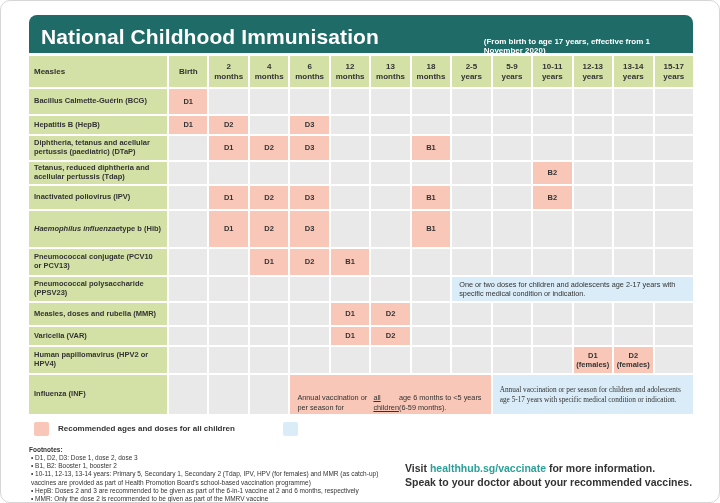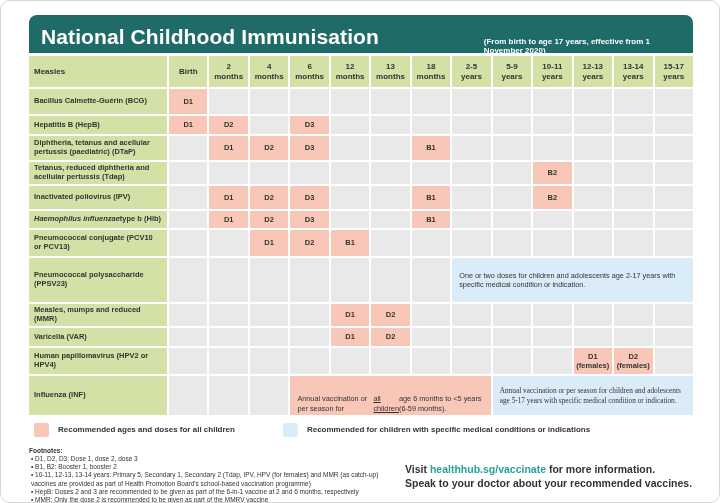--- a/index.html
+++ b/index.html
@@ -173,21 +173,21 @@
           <div class="cell data-cell" style="grid-column: 6;"></div>
           <div class="cell data-cell" style="grid-column: 7;"></div>
           <div class="cell data-cell pink" style="grid-column: 8;">B1</div>
           <div class="cell data-cell" style="grid-column: 9;"></div>
           <div class="cell data-cell" style="grid-column: 10;"></div>
           <div class="cell data-cell pink" style="grid-column: 11;">B2</div>
           <div class="cell data-cell" style="grid-column: 12;"></div>
           <div class="cell data-cell" style="grid-column: 13;"></div>
           <div class="cell data-cell" style="grid-column: 14;"></div>
         </div>
-        <div class="t-row" style="height: 17px;">
+        <div class="t-row" style="height: 36px;">
           <div class="cell label-cell"><i>Haemophilus influenzae</i> type b (Hib)</div>
           <div class="cell data-cell" style="grid-column: 2;"></div>
           <div class="cell data-cell pink" style="grid-column: 3;">D1</div>
           <div class="cell data-cell pink" style="grid-column: 4;">D2</div>
           <div class="cell data-cell pink" style="grid-column: 5;">D3</div>
           <div class="cell data-cell" style="grid-column: 6;"></div>
           <div class="cell data-cell" style="grid-column: 7;"></div>
           <div class="cell data-cell pink" style="grid-column: 8;">B1</div>
           <div class="cell data-cell" style="grid-column: 9;"></div>
           <div class="cell data-cell" style="grid-column: 10;"></div>
@@ -205,33 +205,33 @@
           <div class="cell data-cell pink" style="grid-column: 6;">B1</div>
           <div class="cell data-cell" style="grid-column: 7;"></div>
           <div class="cell data-cell" style="grid-column: 8;"></div>
           <div class="cell data-cell" style="grid-column: 9;"></div>
           <div class="cell data-cell" style="grid-column: 10;"></div>
           <div class="cell data-cell" style="grid-column: 11;"></div>
           <div class="cell data-cell" style="grid-column: 12;"></div>
           <div class="cell data-cell" style="grid-column: 13;"></div>
           <div class="cell data-cell" style="grid-column: 14;"></div>
         </div>
-        <div class="t-row" style="height: 44px;">
+        <div class="t-row" style="height: 24px;">
           <div class="cell label-cell">Pneumococcal polysaccharide (PPSV23)</div>
           <div class="cell data-cell" style="grid-column: 2;"></div>
           <div class="cell data-cell" style="grid-column: 3;"></div>
           <div class="cell data-cell" style="grid-column: 4;"></div>
           <div class="cell data-cell" style="grid-column: 5;"></div>
           <div class="cell data-cell" style="grid-column: 6;"></div>
           <div class="cell data-cell" style="grid-column: 7;"></div>
           <div class="cell data-cell" style="grid-column: 8;"></div>
           <div class="cell note-cell blue" style="grid-column: 9 / span 6;">One or two doses for children and adolescents age 2-17 years with specific medical condition or indication.</div>
         </div>
         <div class="t-row" style="height: 22px;">
-          <div class="cell label-cell">Measles, mumps and reduced (MMR)</div>
+          <div class="cell label-cell">Measles, doses and rubella (MMR)</div>
           <div class="cell data-cell" style="grid-column: 2;"></div>
           <div class="cell data-cell" style="grid-column: 3;"></div>
           <div class="cell data-cell" style="grid-column: 4;"></div>
           <div class="cell data-cell" style="grid-column: 5;"></div>
           <div class="cell data-cell pink" style="grid-column: 6;">D1</div>
           <div class="cell data-cell pink" style="grid-column: 7;">D2</div>
           <div class="cell data-cell" style="grid-column: 8;"></div>
           <div class="cell data-cell" style="grid-column: 9;"></div>
           <div class="cell data-cell" style="grid-column: 10;"></div>
           <div class="cell data-cell" style="grid-column: 11;"></div>
@@ -283,21 +283,20 @@
         </div>
       </div>
 
     <div class="legend" id="legend">
         <div class="legend-item">
           <div class="legend-swatch pink"></div>
           <div class="legend-label">Recommended ages and doses for all children</div>
         </div>
         <div class="legend-item">
           <div class="legend-swatch blue"></div>
-          <div class="legend-label">Recommended for children with specific medical conditions or indications</div>
         </div>
       </div>
 
     <div class="bottom">
       <div class="footnotes">
         <div class="fn-heading">Footnotes:</div>
         <div id="footnotes-list">
             <div class="fn-item">• D1, D2, D3: Dose 1, dose 2, dose 3</div>
             <div class="fn-item">• B1, B2: Booster 1, booster 2</div>
             <div class="fn-item">• 10-11, 12-13, 13-14 years: Primary 5, Secondary 1, Secondary 2 (Tdap, IPV, HPV (for females) and MMR (as catch-up) vaccines are provided as part of Health Promotion Board's school-based vaccination programme)</div>

